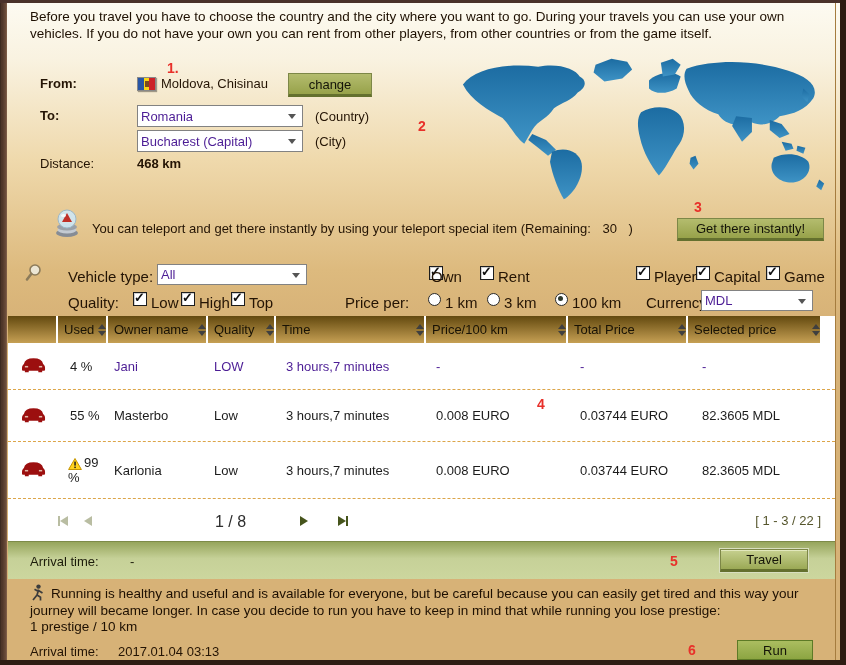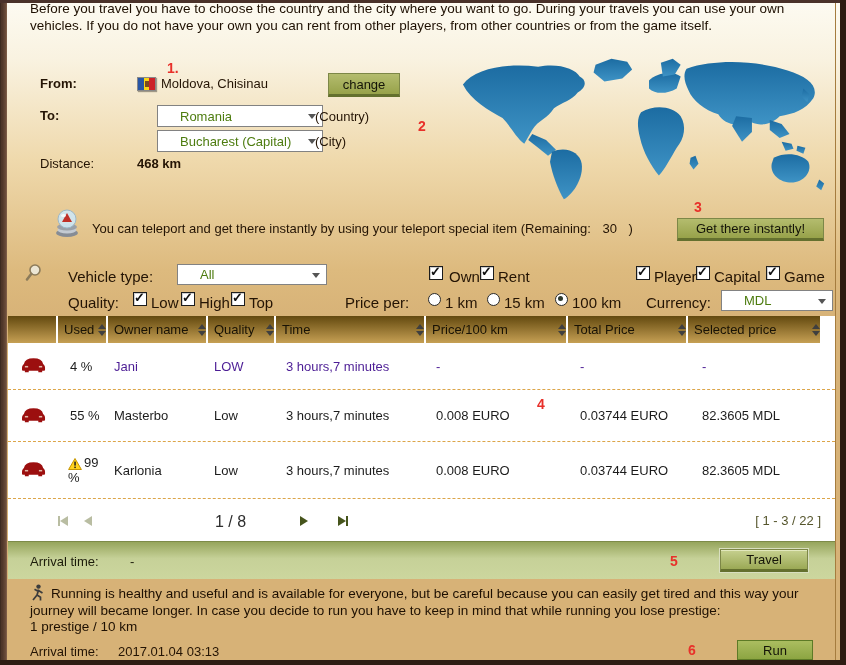--- a/index.html
+++ b/index.html
@@ -10,33 +10,33 @@
   .b-left{position:absolute;left:0;top:0;width:7px;height:665px;background:linear-gradient(90deg,#16100b,#4d352818 10%,#4d3528 30%,#6d4e3b 85%,#8a684f);background-color:#4d3528;}
   .b-top{position:absolute;left:0;top:0;width:846px;height:3px;background:#4a322a;}
   .b-right{position:absolute;right:0;top:0;width:6px;height:665px;background:#2c1c12;}
   .b-rline{position:absolute;left:835px;top:0;width:1px;height:665px;background:#a57c3e;}
   .b-bottom{position:absolute;left:0;top:660px;width:846px;height:5px;background:#2e1d13;}
 
   .txt{color:#241404;font-size:13px;}
   .abs{position:absolute;}
   .bold{font-weight:bold;}
 
-  .intro{position:absolute;left:30px;top:0;width:788px;line-height:17px;color:#1e1002;font-size:13.5px;}
+  .intro{position:absolute;left:30px;top:8px;width:788px;line-height:17px;color:#1e1002;font-size:13.5px;}
 
   .flag{position:absolute;width:17px;height:12px;border:1px solid #888;box-shadow:1px 1px 1px rgba(0,0,0,.35);
     background:linear-gradient(90deg,#2856a5 0 33%,#f9d616 33% 66%,#cc2229 66% 100%);}
   .flag::after{content:"";position:absolute;left:7px;top:3px;width:4px;height:6px;background:#7a4c20;}
 
   .btn{position:absolute;display:flex;align-items:center;justify-content:center;color:#141408;font-size:13px;cursor:pointer;
     background:linear-gradient(#b4bc6e,#97a24a);border:1px solid #7d8747;border-bottom:3px solid #64702e;box-sizing:border-box;}
   .btn-run{background:linear-gradient(#abbd60,#8ca542);border-color:#5d7a26;}
   .btn-travel{background:linear-gradient(#c6d08f,#9ba955);box-shadow:inset 0 1px 0 #e2e8bd, 0 0 0 1px #d9dfc0;}
 
-  .sel{position:absolute;background:#fff;border:1px solid #828282;box-sizing:border-box;font-size:13px;color:#4d7c0f;
-    display:flex;align-items:center;padding-left:22px;margin-left:20px;}
+  .sel{position:absolute;background:#fff;border:1px solid #828282;box-sizing:border-box;font-size:13px;color:#4c1d95;
+    display:flex;align-items:center;padding-left:3px;}
   .sel::after{content:"";position:absolute;right:6px;top:8px;border-left:4px solid transparent;border-right:4px solid transparent;border-top:5px solid #555;}
 
   .cb{position:absolute;width:12px;height:12px;background:#fff;border:1px solid #1c1c1c;box-shadow:inset 1px 1px 0 #cfcfcf;}
   .cb::after{content:"✓";position:absolute;left:0px;top:-3px;font-size:13px;font-weight:bold;color:#101010;}
   .rb{position:absolute;width:11px;height:11px;background:#fff;border:1px solid #2a2a2a;border-radius:50%;}
   .rb.on::after{content:"";position:absolute;left:2px;top:2px;width:5px;height:5px;background:#2e3a2e;border-radius:50%;}
   .flabel{position:absolute;font-size:15px;color:#241404;}
 
   .ann{position:absolute;color:#e8302a;font-size:14px;font-weight:bold;}
 
@@ -95,21 +95,21 @@
         <path d="M346,92 l8,2 -2,6 -7,-3 z"></path>
       <path d="M322,104 C334,98 350,100 357,108 C361,117 354,127 342,129 C329,130 318,121 320,110 z"></path>
       <path d="M368,126 l5,4 -3,7 -5,-4 z"></path>
       <path d="M352,34 l6,6 -2,8 -6,-6 z"></path>
     </g>
   </svg>
 
   <div class="abs txt bold" style="left:40px;top:76px;">From:</div>
   <span class="flag" style="left:137px;top:77px;"></span>
   <div class="abs txt" style="left:161px;top:76px;">Moldova, Chisinau</div>
-  <div class="btn" style="left:288px;top:73px;width:72px;height:24px;margin-left:40px;">change</div>
+  <div class="btn" style="left:288px;top:73px;width:84px;height:24px;">change</div>
 
   <div class="abs txt bold" style="left:40px;top:108px;">To:</div>
   <div class="sel" style="left:137px;top:105px;width:166px;height:22px;">Romania</div>
   <div class="abs txt" style="left:315px;top:109px;">(Country)</div>
 
   <div class="sel" style="left:137px;top:130px;width:166px;height:22px;">Bucharest (Capital)</div>
   <div class="abs txt" style="left:315px;top:134px;">(City)</div>
 
   <div class="abs txt" style="left:40px;top:156px;">Distance:</div>
   <div class="abs txt bold" style="left:137px;top:156px;">468 km</div>
@@ -129,21 +129,21 @@
   </div>
   <div class="btn" style="left:677px;top:218px;width:147px;height:23px;">Get there instantly!</div>
 
   <svg class="abs" style="left:24px;top:263px;" width="19" height="19" viewBox="0 0 19 19">
     <circle cx="11" cy="7" r="5" fill="#ece6d4" stroke="#8c7b5a" stroke-width="1.6"></circle>
     <line x1="7.2" y1="11" x2="3" y2="16.5" stroke="#8c7b5a" stroke-width="2.6" stroke-linecap="round"></line>
   </svg>
   <div class="flabel" style="left:68px;top:268px;">Vehicle type:</div>
   <div class="sel" style="left:157px;top:264px;width:150px;height:21px;">All</div>
   <span class="cb" style="left:429px;top:266px;"></span>
-  <div class="flabel" style="left:449px;top:268px;">Own</div>
+  <div class="flabel" style="left:431px;top:268px;">Own</div>
   <span class="cb" style="left:480px;top:266px;"></span>
   <div class="flabel" style="left:498px;top:268px;">Rent</div>
   <span class="cb" style="left:636px;top:266px;"></span>
   <div class="flabel" style="left:654px;top:268px;">Player</div>
   <span class="cb" style="left:696px;top:266px;"></span>
   <div class="flabel" style="left:714px;top:268px;">Capital</div>
   <span class="cb" style="left:766px;top:266px;"></span>
   <div class="flabel" style="left:784px;top:268px;">Game</div>
 
   <div class="flabel" style="left:68px;top:294px;">Quality:</div>
@@ -151,21 +151,21 @@
   <div class="flabel" style="left:151px;top:294px;">Low</div>
   <span class="cb" style="left:181px;top:292px;"></span>
   <div class="flabel" style="left:199px;top:294px;">High</div>
   <span class="cb" style="left:231px;top:292px;"></span>
   <div class="flabel" style="left:249px;top:294px;">Top</div>
 
   <div class="flabel" style="left:345px;top:294px;">Price per:</div>
   <span class="rb" style="left:428px;top:293px;"></span>
   <div class="flabel" style="left:445px;top:294px;">1 km</div>
   <span class="rb" style="left:487px;top:293px;"></span>
-  <div class="flabel" style="left:504px;top:294px;">15 km</div>
+  <div class="flabel" style="left:504px;top:294px;">3 km</div>
   <span class="rb on" style="left:555px;top:293px;"></span>
   <div class="flabel" style="left:572px;top:294px;">100 km</div>
 
   <div class="flabel" style="left:646px;top:294px;">Currency:</div>
   <div class="sel" style="left:701px;top:290px;width:112px;height:21px;">MDL</div>
 
   <div class="vtable">
     <div class="grid">
       <div class="th">
           <span></span>

